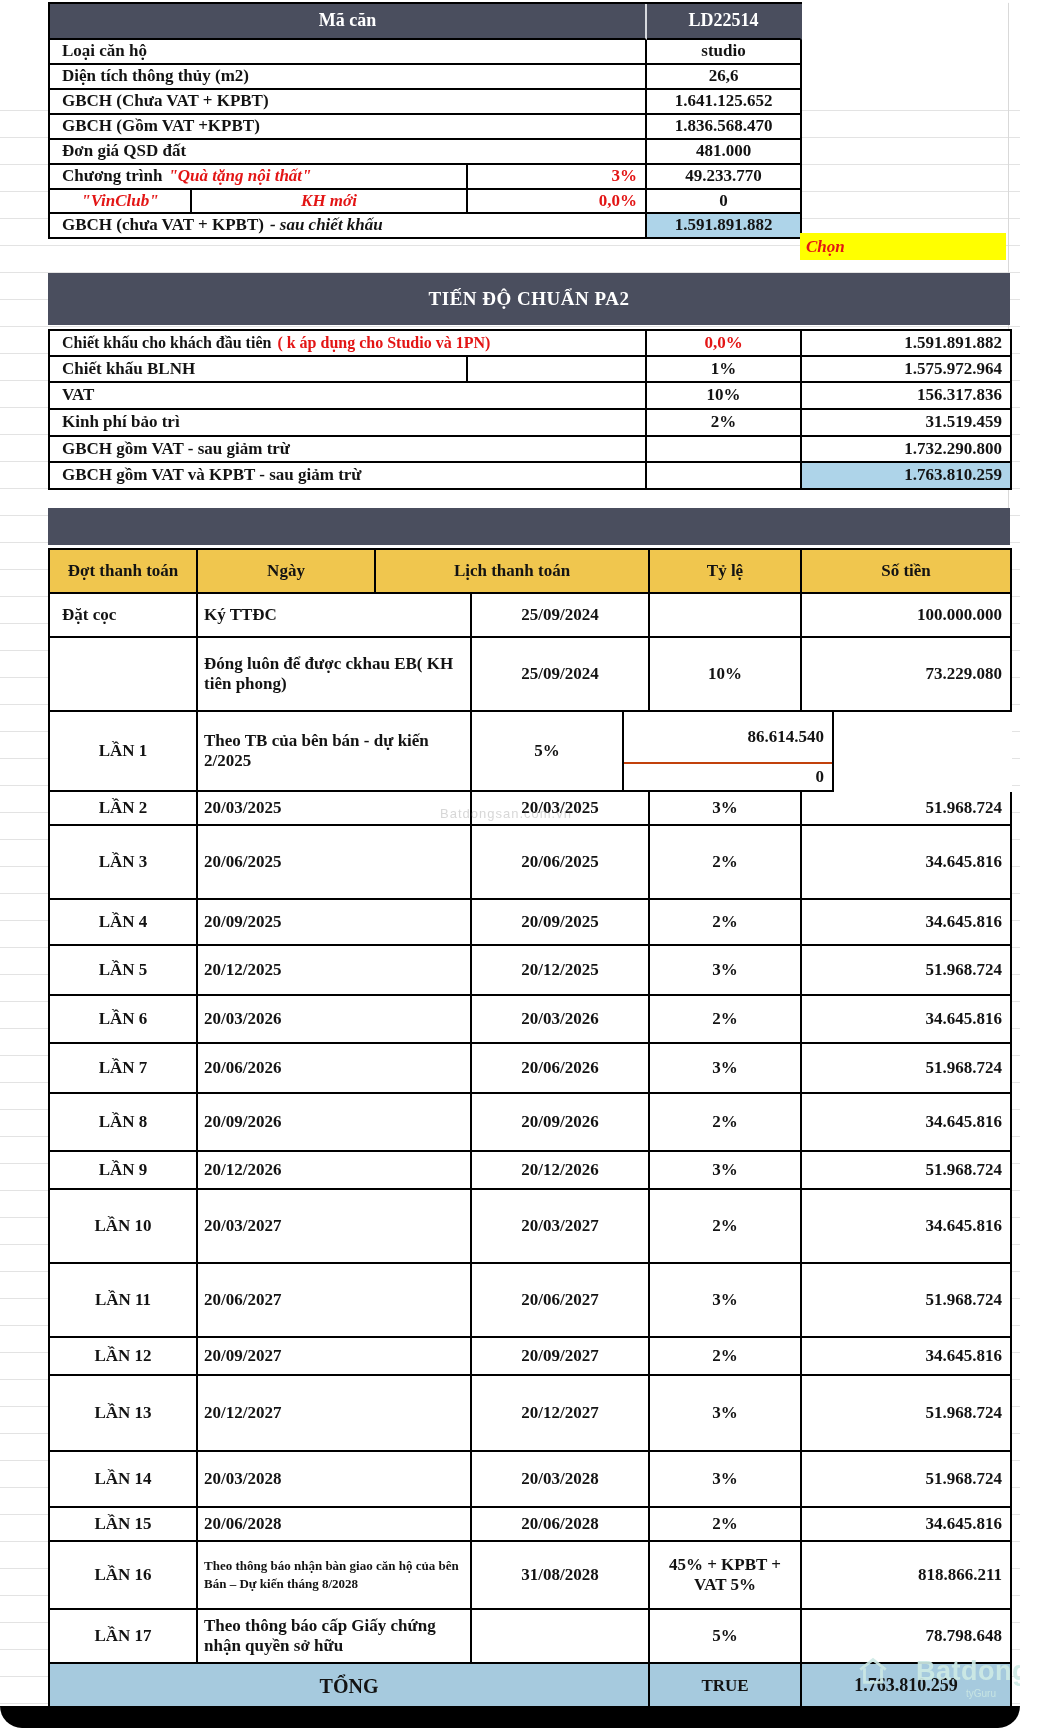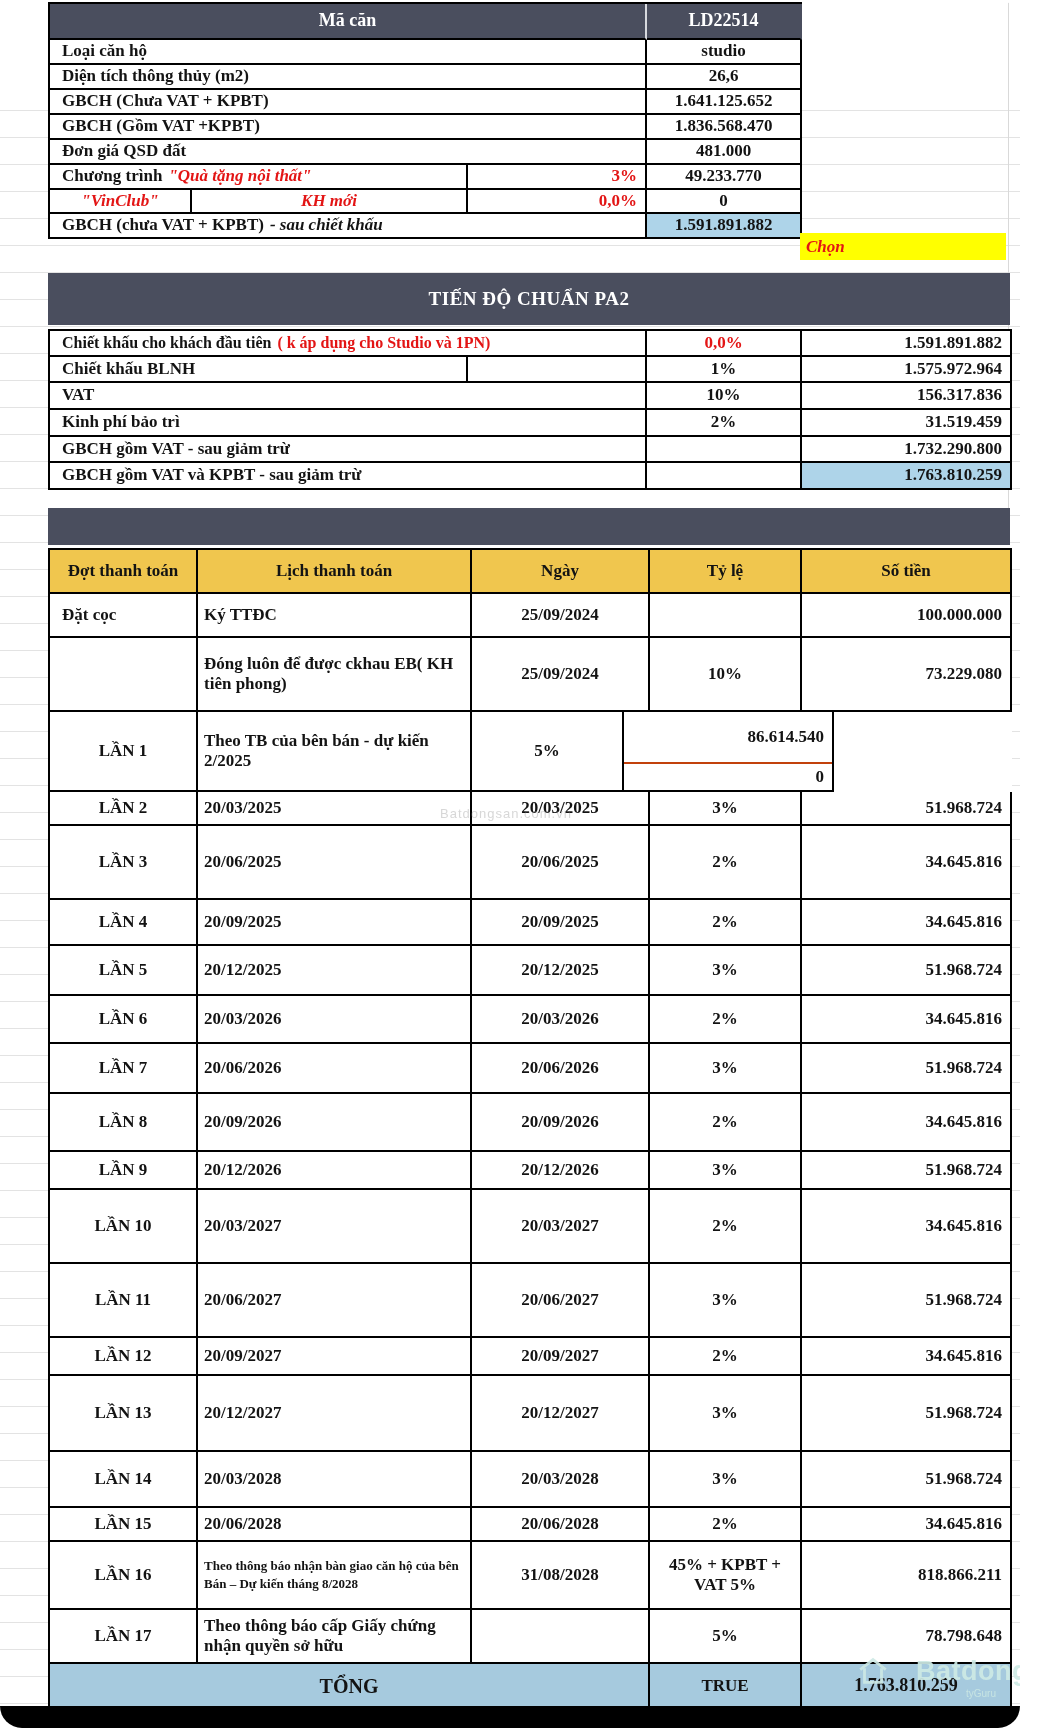--- a/index.html
+++ b/index.html
@@ -141,22 +141,22 @@
       <div class="c w597 tl">GBCH gồm VAT và KPBT - sau giảm trừ</div>
       <div class="c w155"></div>
       <div class="c w210 trr hl-blue">1.763.810.259</div>
     </div>
   </div>
 
   <div class="band" style="left:48px;top:508px;width:962px;height:37px;"></div>
   <div class="tbl" style="left:48px;top:548px;width:962px;">
     <div class="r" style="height:44px">
       <div class="c c1 gold">Đợt thanh toán</div>
+      <div class="c c3 gold">Ngày</div>
       <div class="c c2 gold" style="justify-content:center;text-align:center;padding-left:0">Lịch thanh toán</div>
-      <div class="c c3 gold">Ngày</div>
       <div class="c c4 gold">Tỷ lệ</div>
       <div class="c c5 gold" style="justify-content:center;text-align:center;padding-right:0">Số tiền</div>
     </div>
 
     <div class="r" style="height:44px">
       <div class="c c1 tl">Đặt cọc</div>
       <div class="c c2">Ký TTĐC</div>
       <div class="c c3">25/09/2024</div>
       <div class="c c4"></div>
       <div class="c c5">100.000.000</div>

